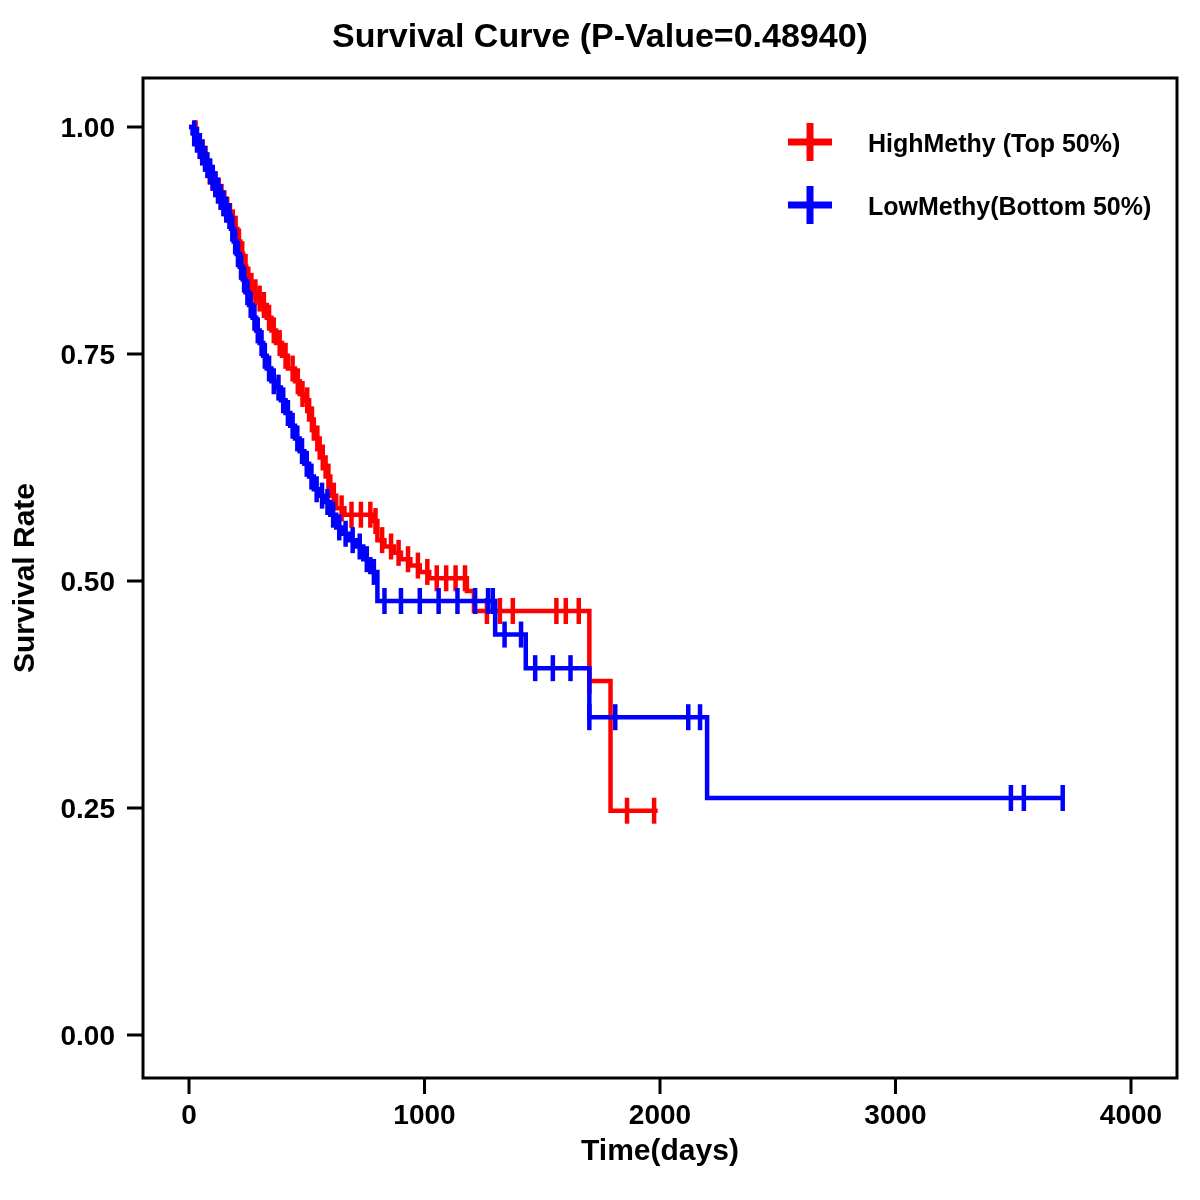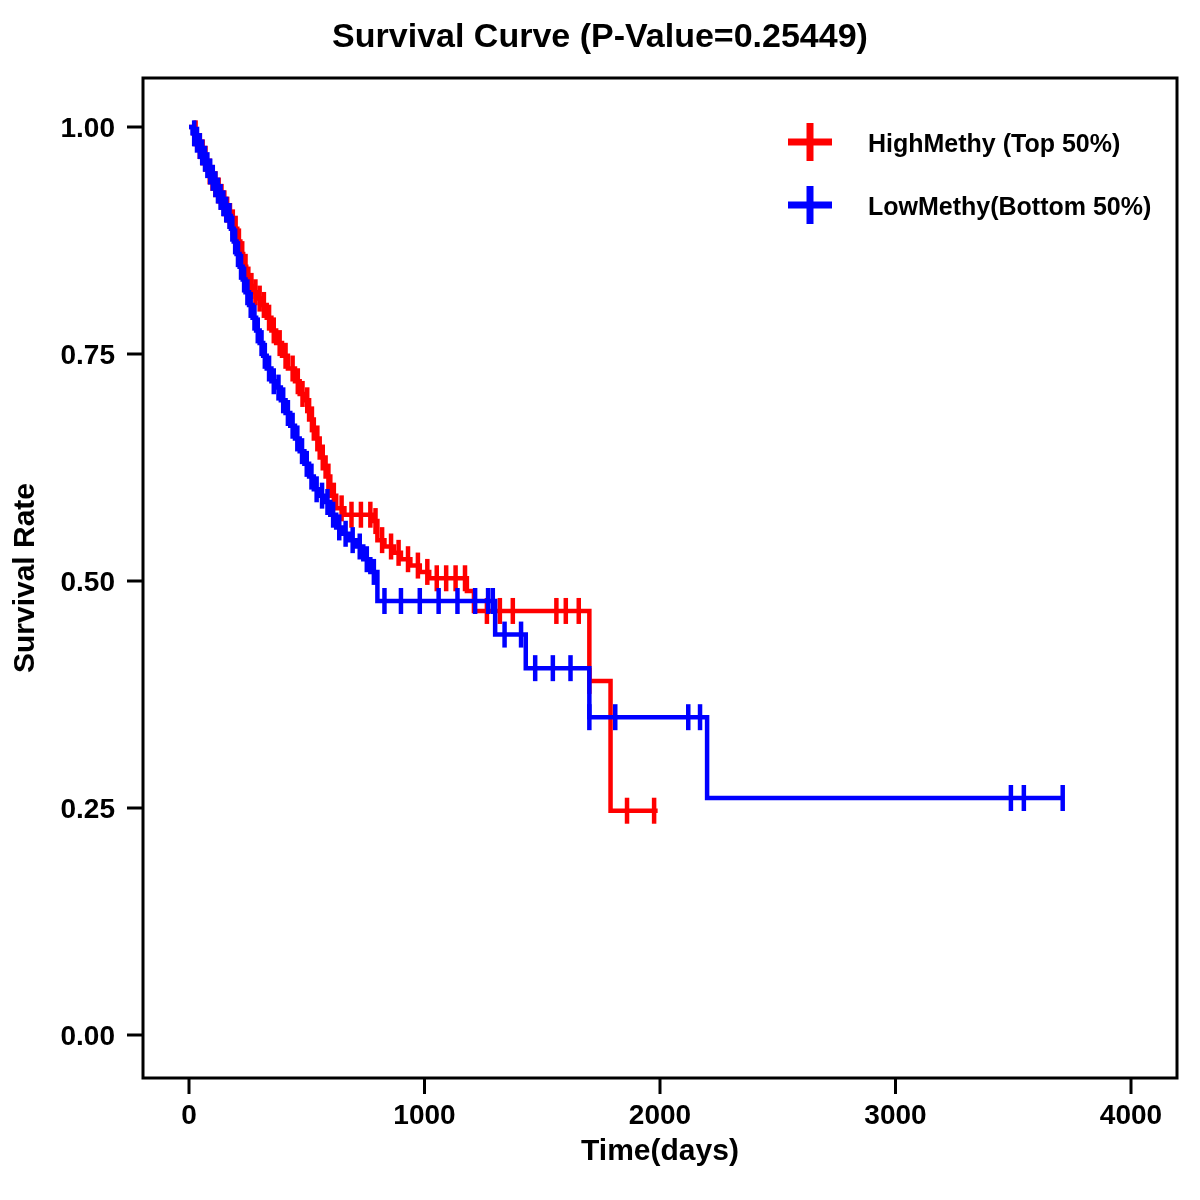--- a/index.html
+++ b/index.html
@@ -67,21 +67,21 @@
   .censor-mark {
     stroke-width: 4.5;
     stroke-linecap: butt;
   }
 </style>
 </head>
 <body>
 
 <div id="root">
 
-  <div id="chart-title">Survival Curve (P-Value=0.25449)</div>
+  <div id="chart-title">Survival Curve (P-Value=0.48940)</div>
 
   <svg id="plot-svg" width="1200" height="1200">
 
     <rect class="frame" x="143" y="78" width="1034" height="1000"></rect>
 
     <g id="x-ticks-group">
         <line x1="189" y1="1078" x2="189" y2="1094" class="tickmark"></line>
         <text x="189" y="1124" text-anchor="middle" class="tick-label">0</text>
         <line x1="424.5" y1="1078" x2="424.5" y2="1094" class="tickmark"></line>
         <text x="424.5" y="1124" text-anchor="middle" class="tick-label">1000</text>

